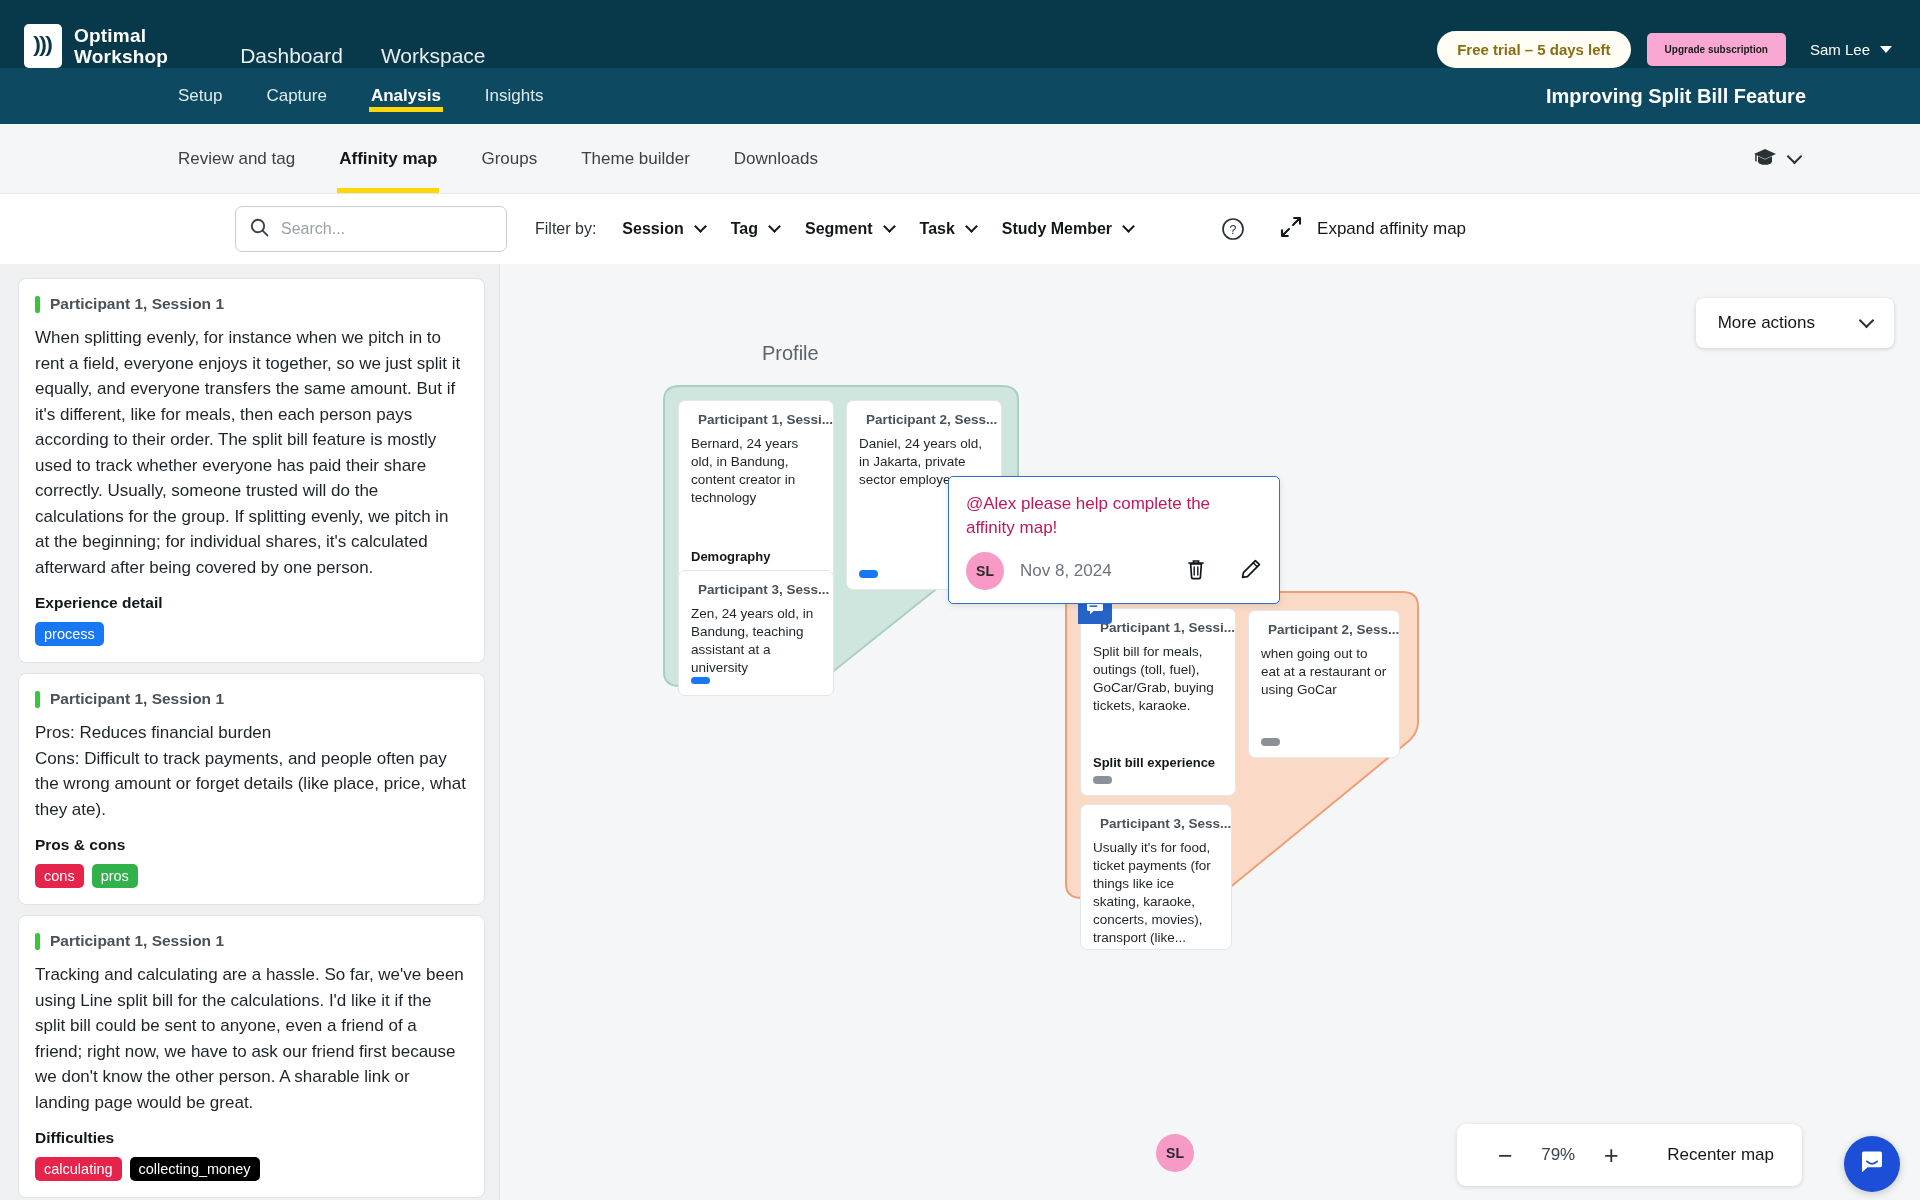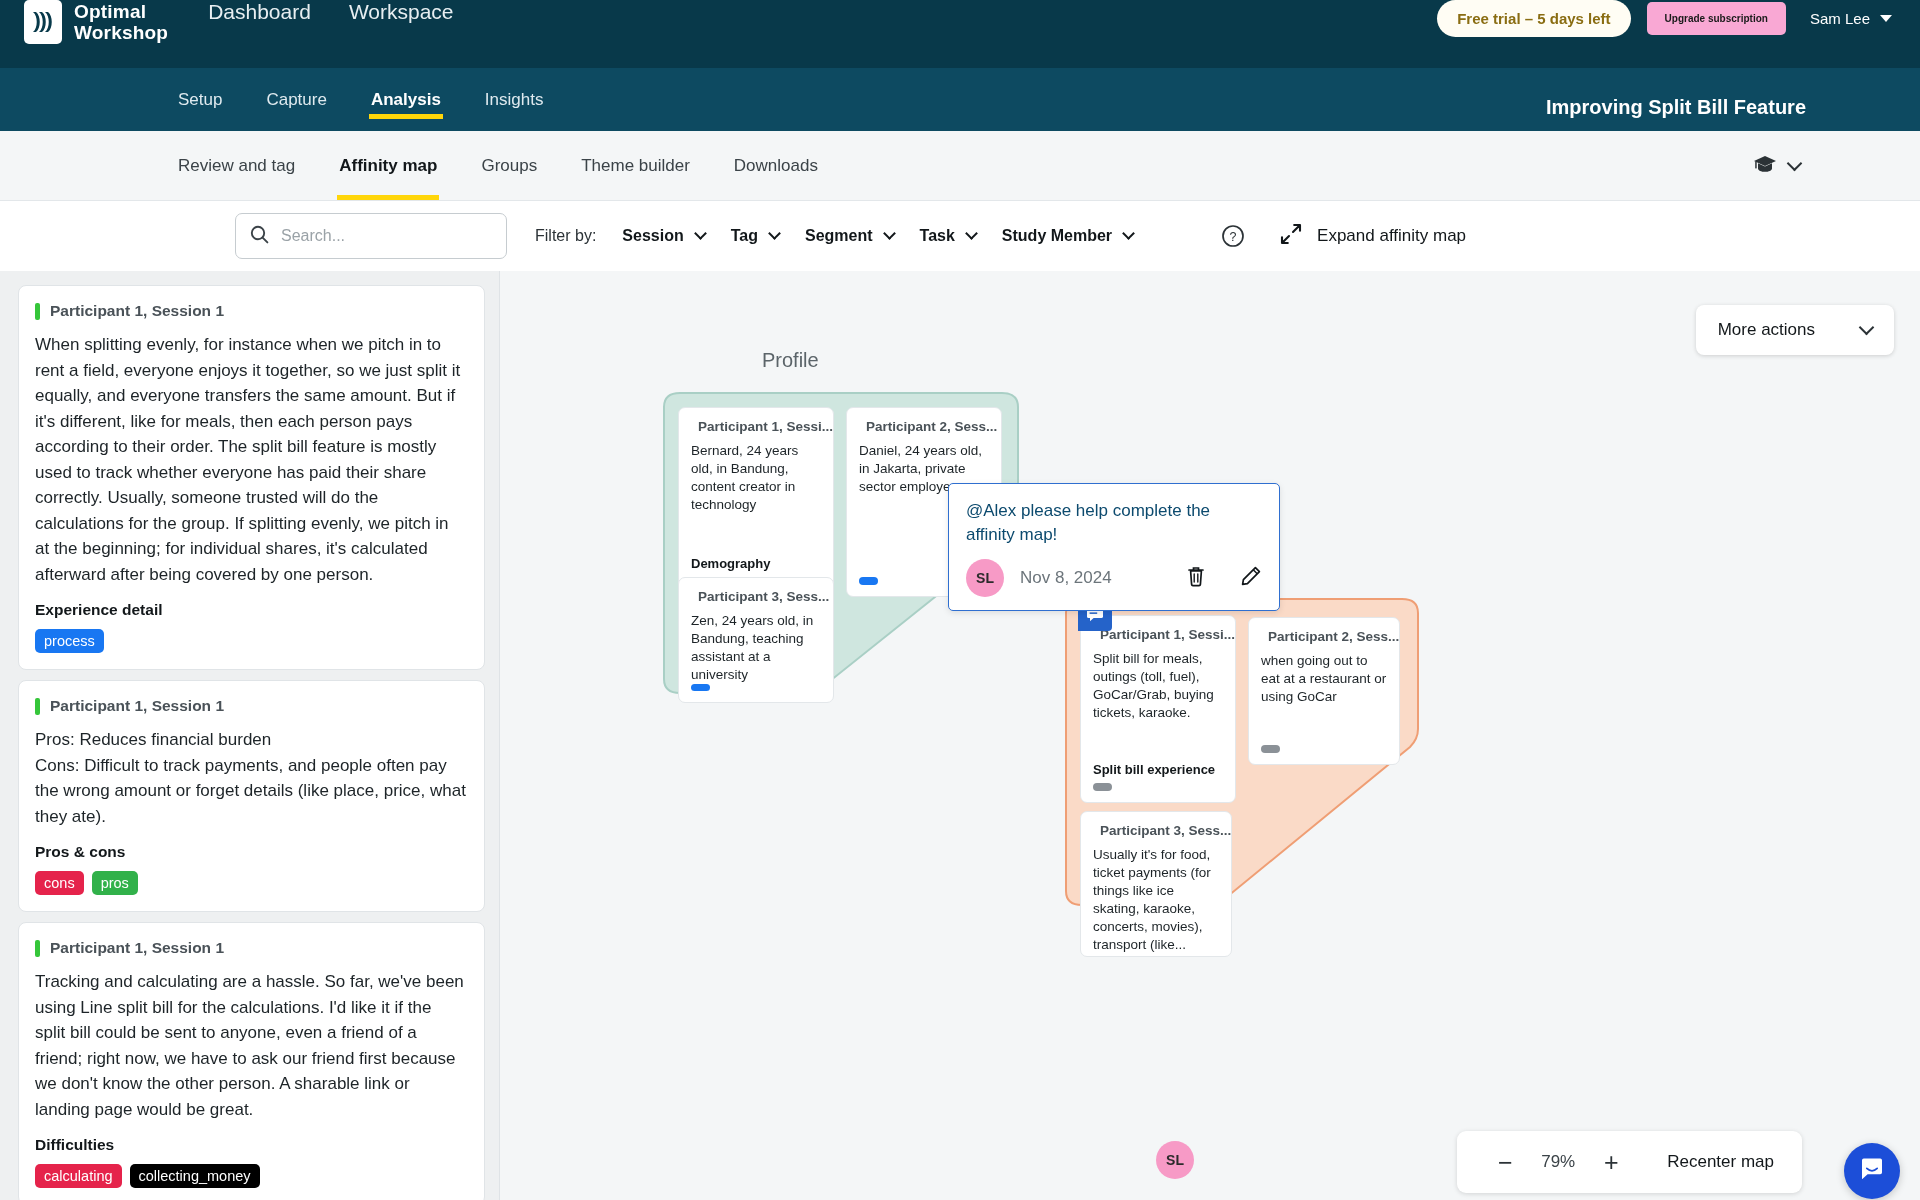--- a/index.html
+++ b/index.html
@@ -6,22 +6,23 @@
   html, body {
     width: 1920px; height: 1200px;
     font-family: "Liberation Sans", sans-serif;
     background: #ffffff;
     overflow: hidden;
   }
 
   
   .topbar {
     height: 68px; background: #08394a;
-    display: flex; align-items: flex-start; padding: 0 24px;
+    display: flex; align-items: flex-end; padding: 0 24px;
     position: relative;
+    gap: 32px;
   }
   .logo-wrap { display: flex; align-items: center; gap: 12px; margin-right: 40px; }
   .logo-mark {
     width: 38px; height: 44px; background: #ffffff; border-radius: 5px;
     display: flex; align-items: center; justify-content: center;
   }
   .logo-mark svg { display: block; }
   .logo-text {
     color: #ffffff; font-size: 19px; line-height: 21px; font-weight: 600;
     letter-spacing: .2px; white-space: pre-line;
@@ -43,21 +44,21 @@
     display: flex; align-items: center; gap: 10px; color: #ffffff;
     font-size: 15px; cursor: pointer; margin-left: 8px; margin-right: 4px;
   }
   .caret-down {
     width: 0; height: 0; border-left: 6px solid transparent;
     border-right: 6px solid transparent; border-top: 7px solid #ffffff;
   }
 
   
   .studybar {
-    height: 63px; background: #0d4a61; display: flex; align-items: flex-end;
+    height: 56px; background: #0d4a61; display: flex; align-items: center;
     padding: 12px 28px; position: relative;
   }
   .studynav { display: flex; align-items: stretch; height: 100%; margin-left: 128px; gap: 0; }
   .studynav .item {
     color: #dfeaef; font-size: 17px; display: flex; align-items: center;
     padding: 0 22px; cursor: pointer; position: relative;
   }
   .studynav .item.active { color: #ffffff; font-weight: 700; }
   .studynav .item.active::after {
     content: ""; position: absolute; left: 20px; right: 20px; bottom: 0;
@@ -181,21 +182,21 @@
   .map-card-body { font-size: 13.5px; line-height: 18px; color: #1d2428; flex: 1; }
   .map-card-section { font-size: 13px; font-weight: 700; color: #12171a; margin-bottom: 6px; }
   .map-card-chip { width: 19px; height: 8px; border-radius: 4px; }
 
   
   .comment-pop {
     position: absolute; background: #ffffff; border: 1.6px solid #2f6fd0;
     border-radius: 5px; padding: 15px 17px 13px 17px; width: 332px;
     box-shadow: 0 2px 6px rgba(0,0,0,.10); z-index: 30;
   }
-  .comment-text { font-size: 17px; line-height: 24px; color: #0c4a6e; margin-bottom: 12px; }
+  .comment-text { font-size: 17px; line-height: 24px; color: #be185d; margin-bottom: 12px; }
   .comment-meta { display: flex; align-items: center; gap: 16px; }
   .avatar-pink {
     width: 38px; height: 38px; border-radius: 50%; background: #f79ac6;
     display: flex; align-items: center; justify-content: center;
     font-size: 14px; font-weight: 700; color: #2b2b2b;
   }
   .comment-date { font-size: 17px; color: #6c757b; }
   .comment-actions { margin-left: auto; display: flex; align-items: center; gap: 34px; }
 
   .comment-marker {

